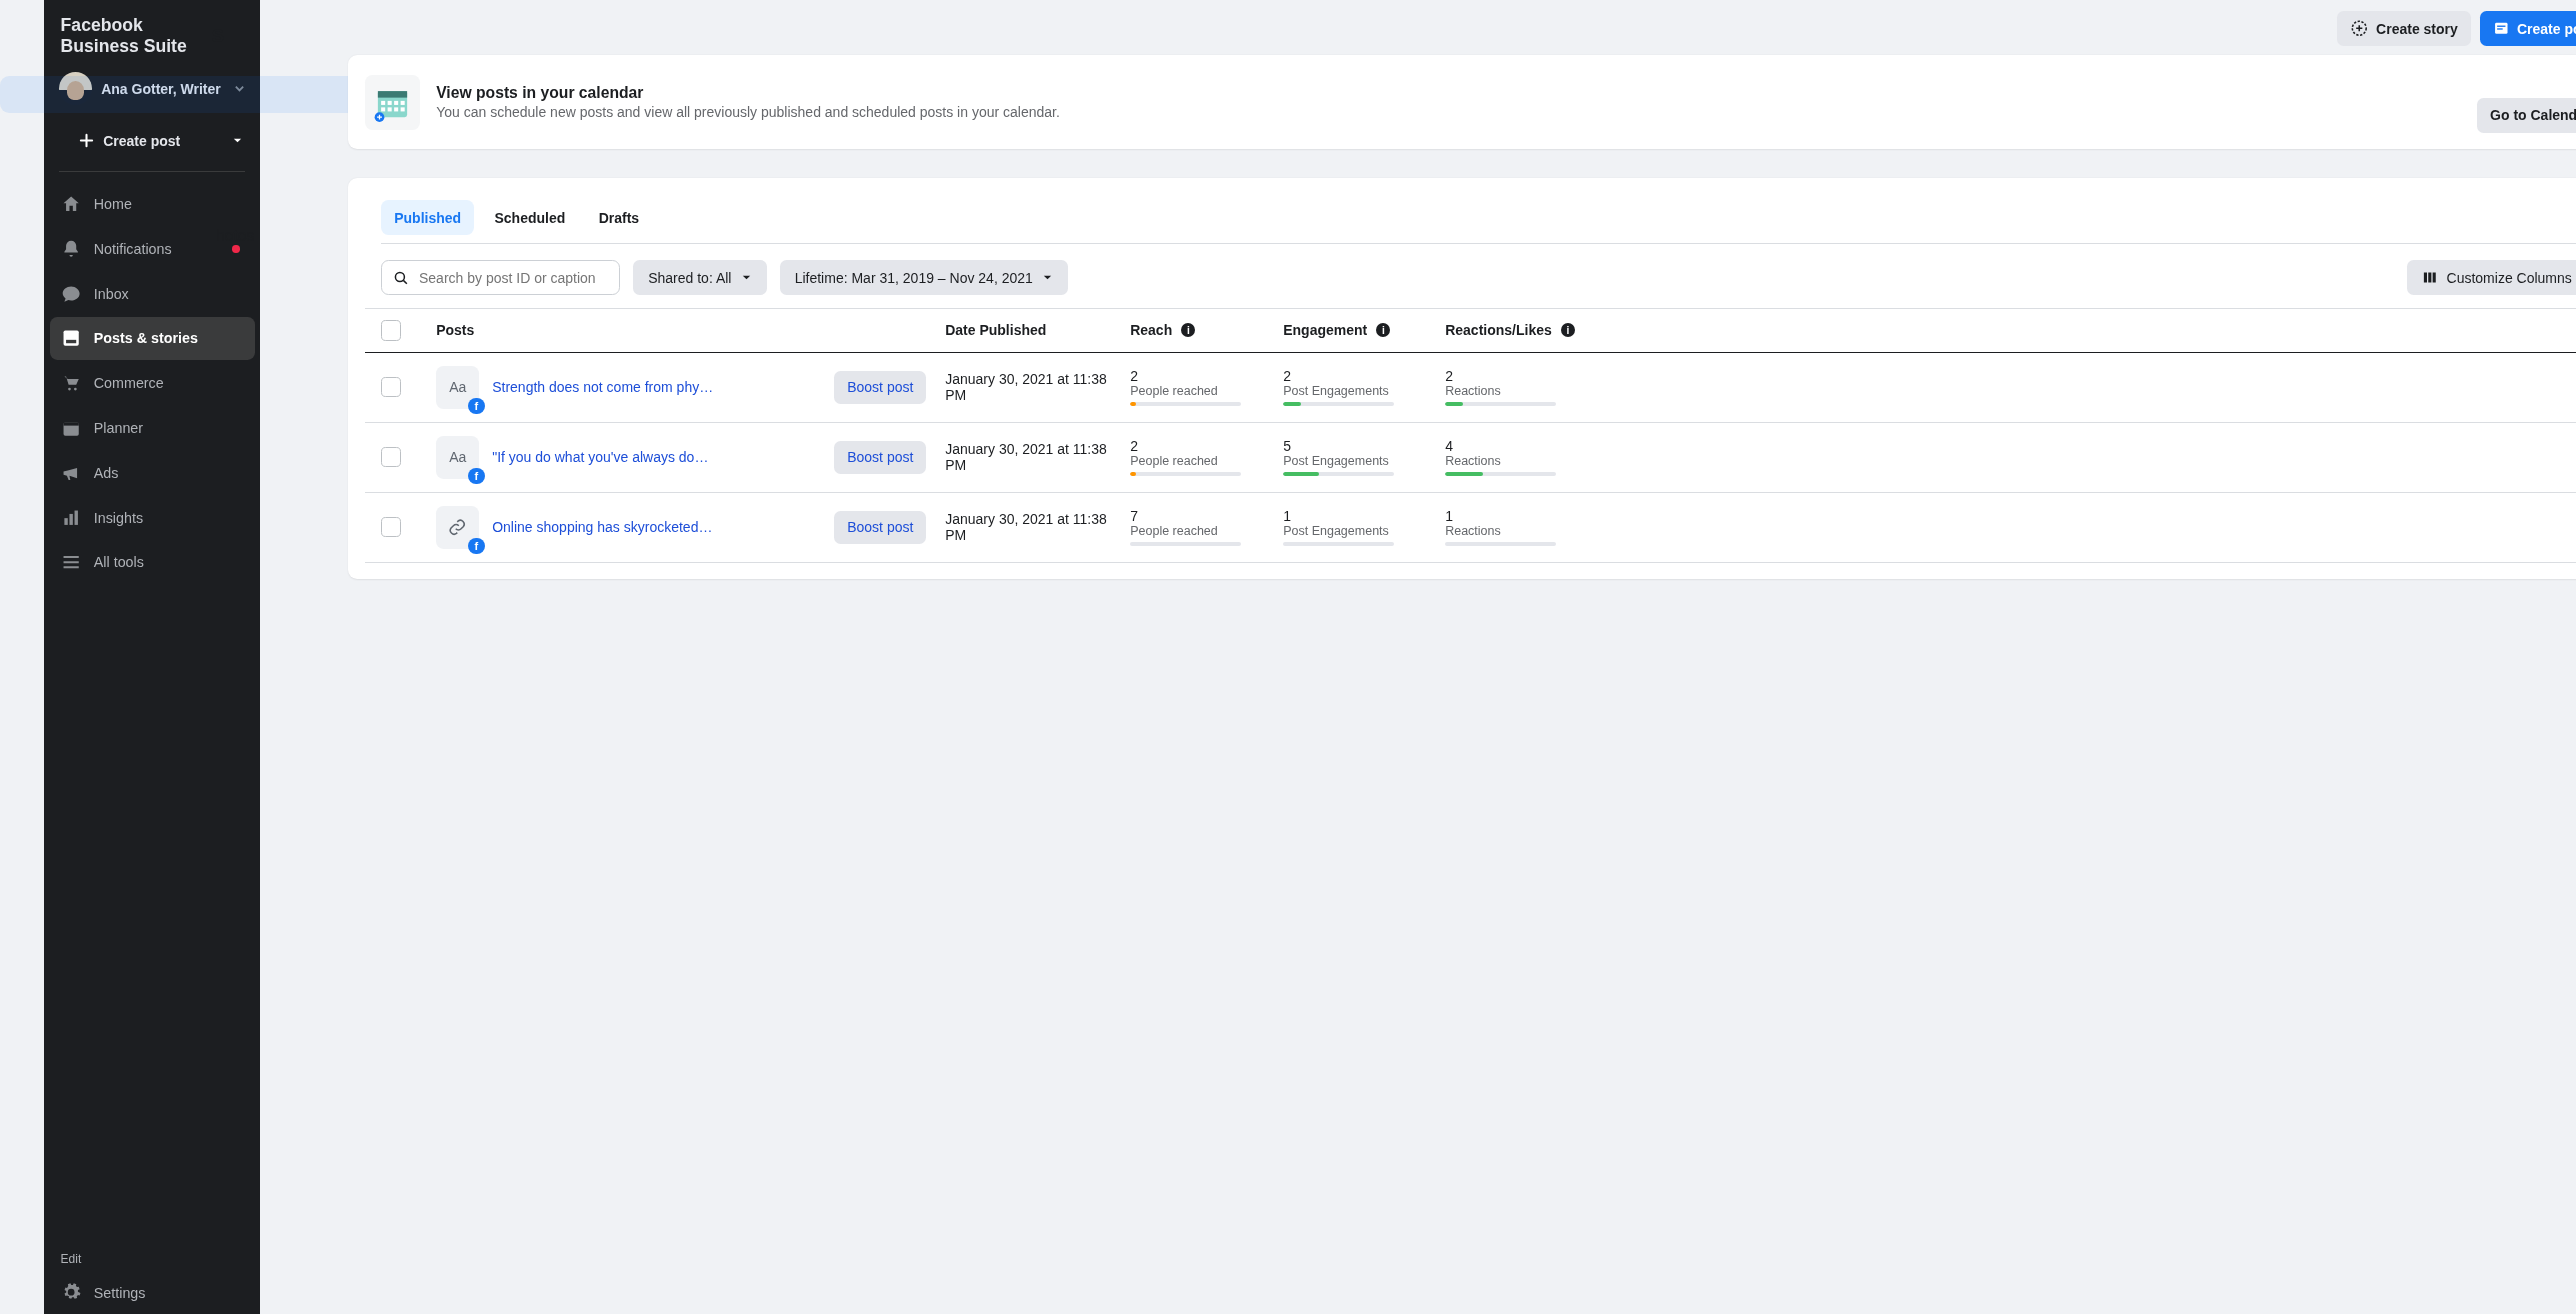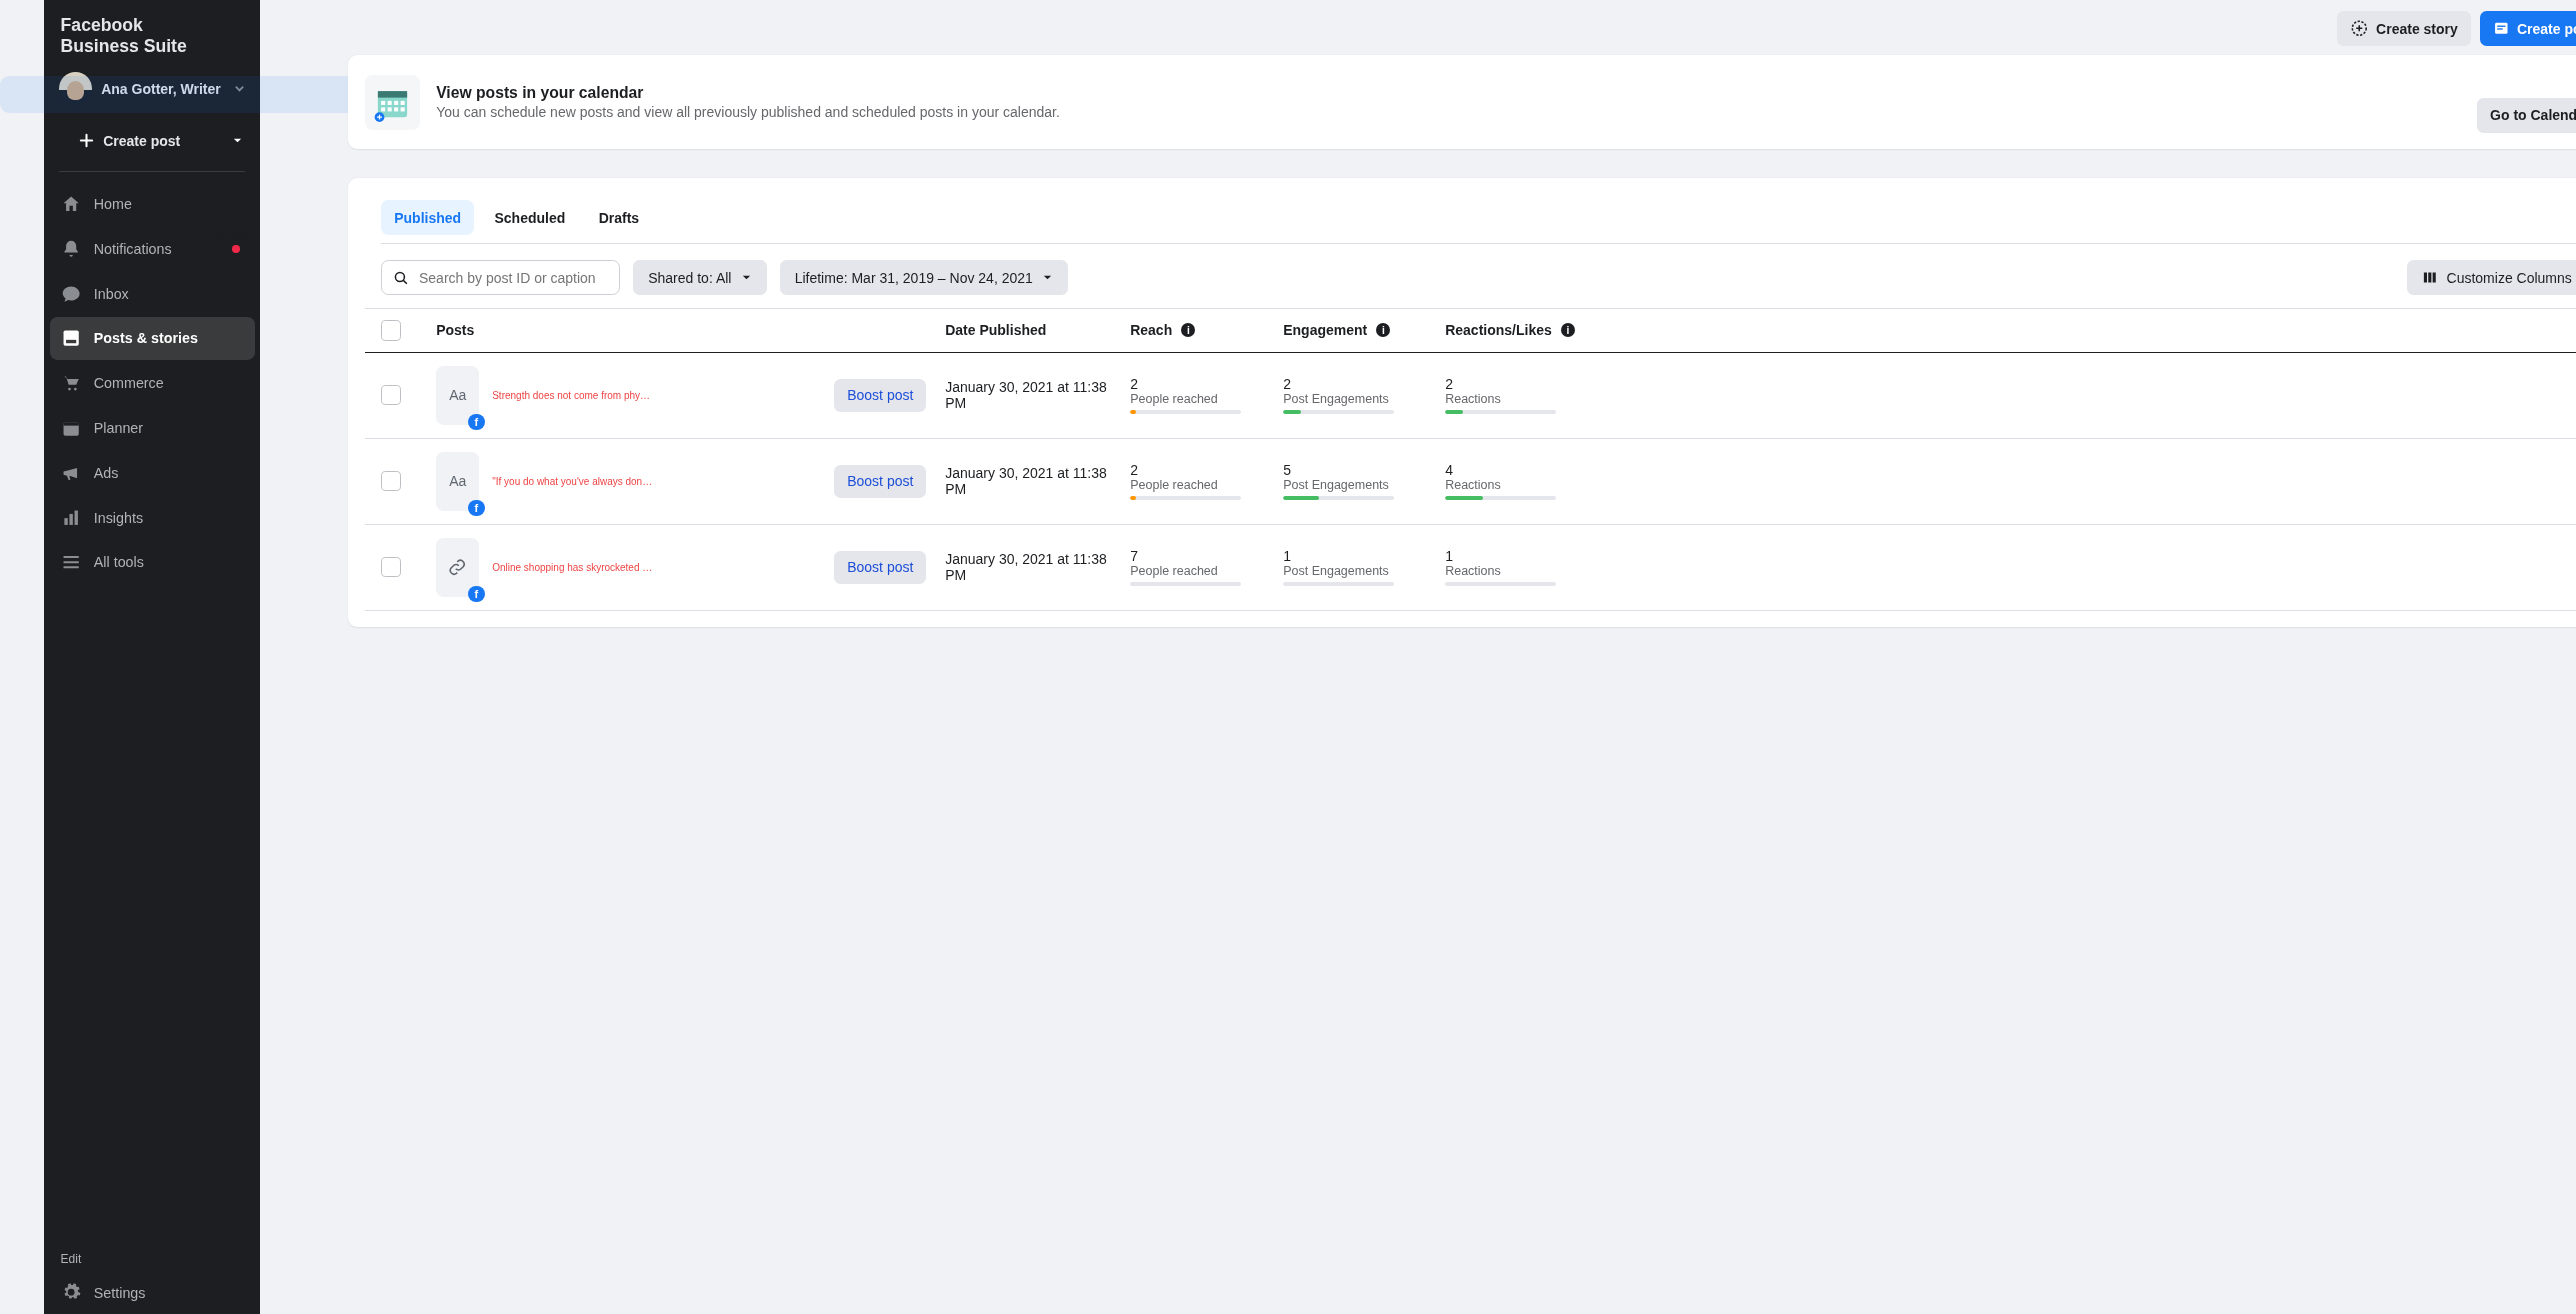--- a/index.html
+++ b/index.html
@@ -70,23 +70,23 @@
 .search input { border: none; outline: none; font-size: 14px; width: 100%; background: transparent; }
 .chip { display: inline-flex; align-items: center; gap: 9.2px; height: 35px; padding: 0 15px; border-radius: 6.5px; background: #e4e6eb; font-size: 14px; color: #1c1e21; cursor: pointer; }
 .spacer { flex: 1; }
 
 
 .thead { display: grid; grid-template-columns: 55px 398px 111px 185px 153px 162px 162px; align-items: center; padding: 11px 16.6px; border-top: 0.9px solid #dadde1; border-bottom: 0.9px solid #1c1e21; font-size: 14px; font-weight: 600; color: #1c1e21; }
 .th { display: flex; align-items: center; gap: 5.5px; }
 .row { display: grid; grid-template-columns: 55px 398px 111px 185px 153px 162px 162px; align-items: center; padding: 13px 16.6px; border-bottom: 0.9px solid #dadde1; }
 .checkbox { width: 20.3px; height: 20.3px; border: 1.4px solid #bcc0c4; border-radius: 4.6px; background: #fff; cursor: pointer; }
 .post-cell { display: flex; align-items: center; gap: 13px; min-width: 0; }
-.thumb { width: 43px; height: 59px; border-radius: 7.4px; background: #f0f2f5; display: flex; align-items: center; justify-content: center; position: relative; font-size: 14px; color: #606770; }
+.thumb { width: 43px; height: 43px; border-radius: 7.4px; background: #f0f2f5; display: flex; align-items: center; justify-content: center; position: relative; font-size: 14px; color: #606770; }
 .thumb .fbadge { position: absolute; right: -5.5px; bottom: -5.5px; width: 16.6px; height: 16.6px; border-radius: 50%; background: #1877f2; color: #fff; display: flex; align-items: center; justify-content: center; font-size: 11px; font-weight: 700; }
-.post-title { font-size: 10px; color: #ef4444; white-space: nowrap; overflow: hidden; text-overflow: ellipsis; max-width: 222px; }
+.post-title { font-size: 14px; color: #1d4ed8; white-space: nowrap; overflow: hidden; text-overflow: ellipsis; max-width: 222px; }
 .date-cell { font-size: 14px; color: #1c1e21; }
 .metric .v { font-size: 14px; color: #1c1e21; }
 .metric .l { font-size: 12.5px; color: #65676b; }
 .bar { width: 111px; height: 4.6px; background: #e4e6eb; border-radius: 2.8px; margin-top: 3.7px; overflow: hidden; }
 .bar .f { height: 100%; border-radius: 2.8px; }
 .bar .orange { background: #ff9500; }
 .bar .green { background: #45bd62; }
 
 .info-ic { width: 14px; height: 14px; border-radius: 50%; background: #1c1e21; color: #fff; display: inline-flex; align-items: center; justify-content: center; font-size: 10.2px; font-weight: 700; margin-left: 3.7px; }
 

